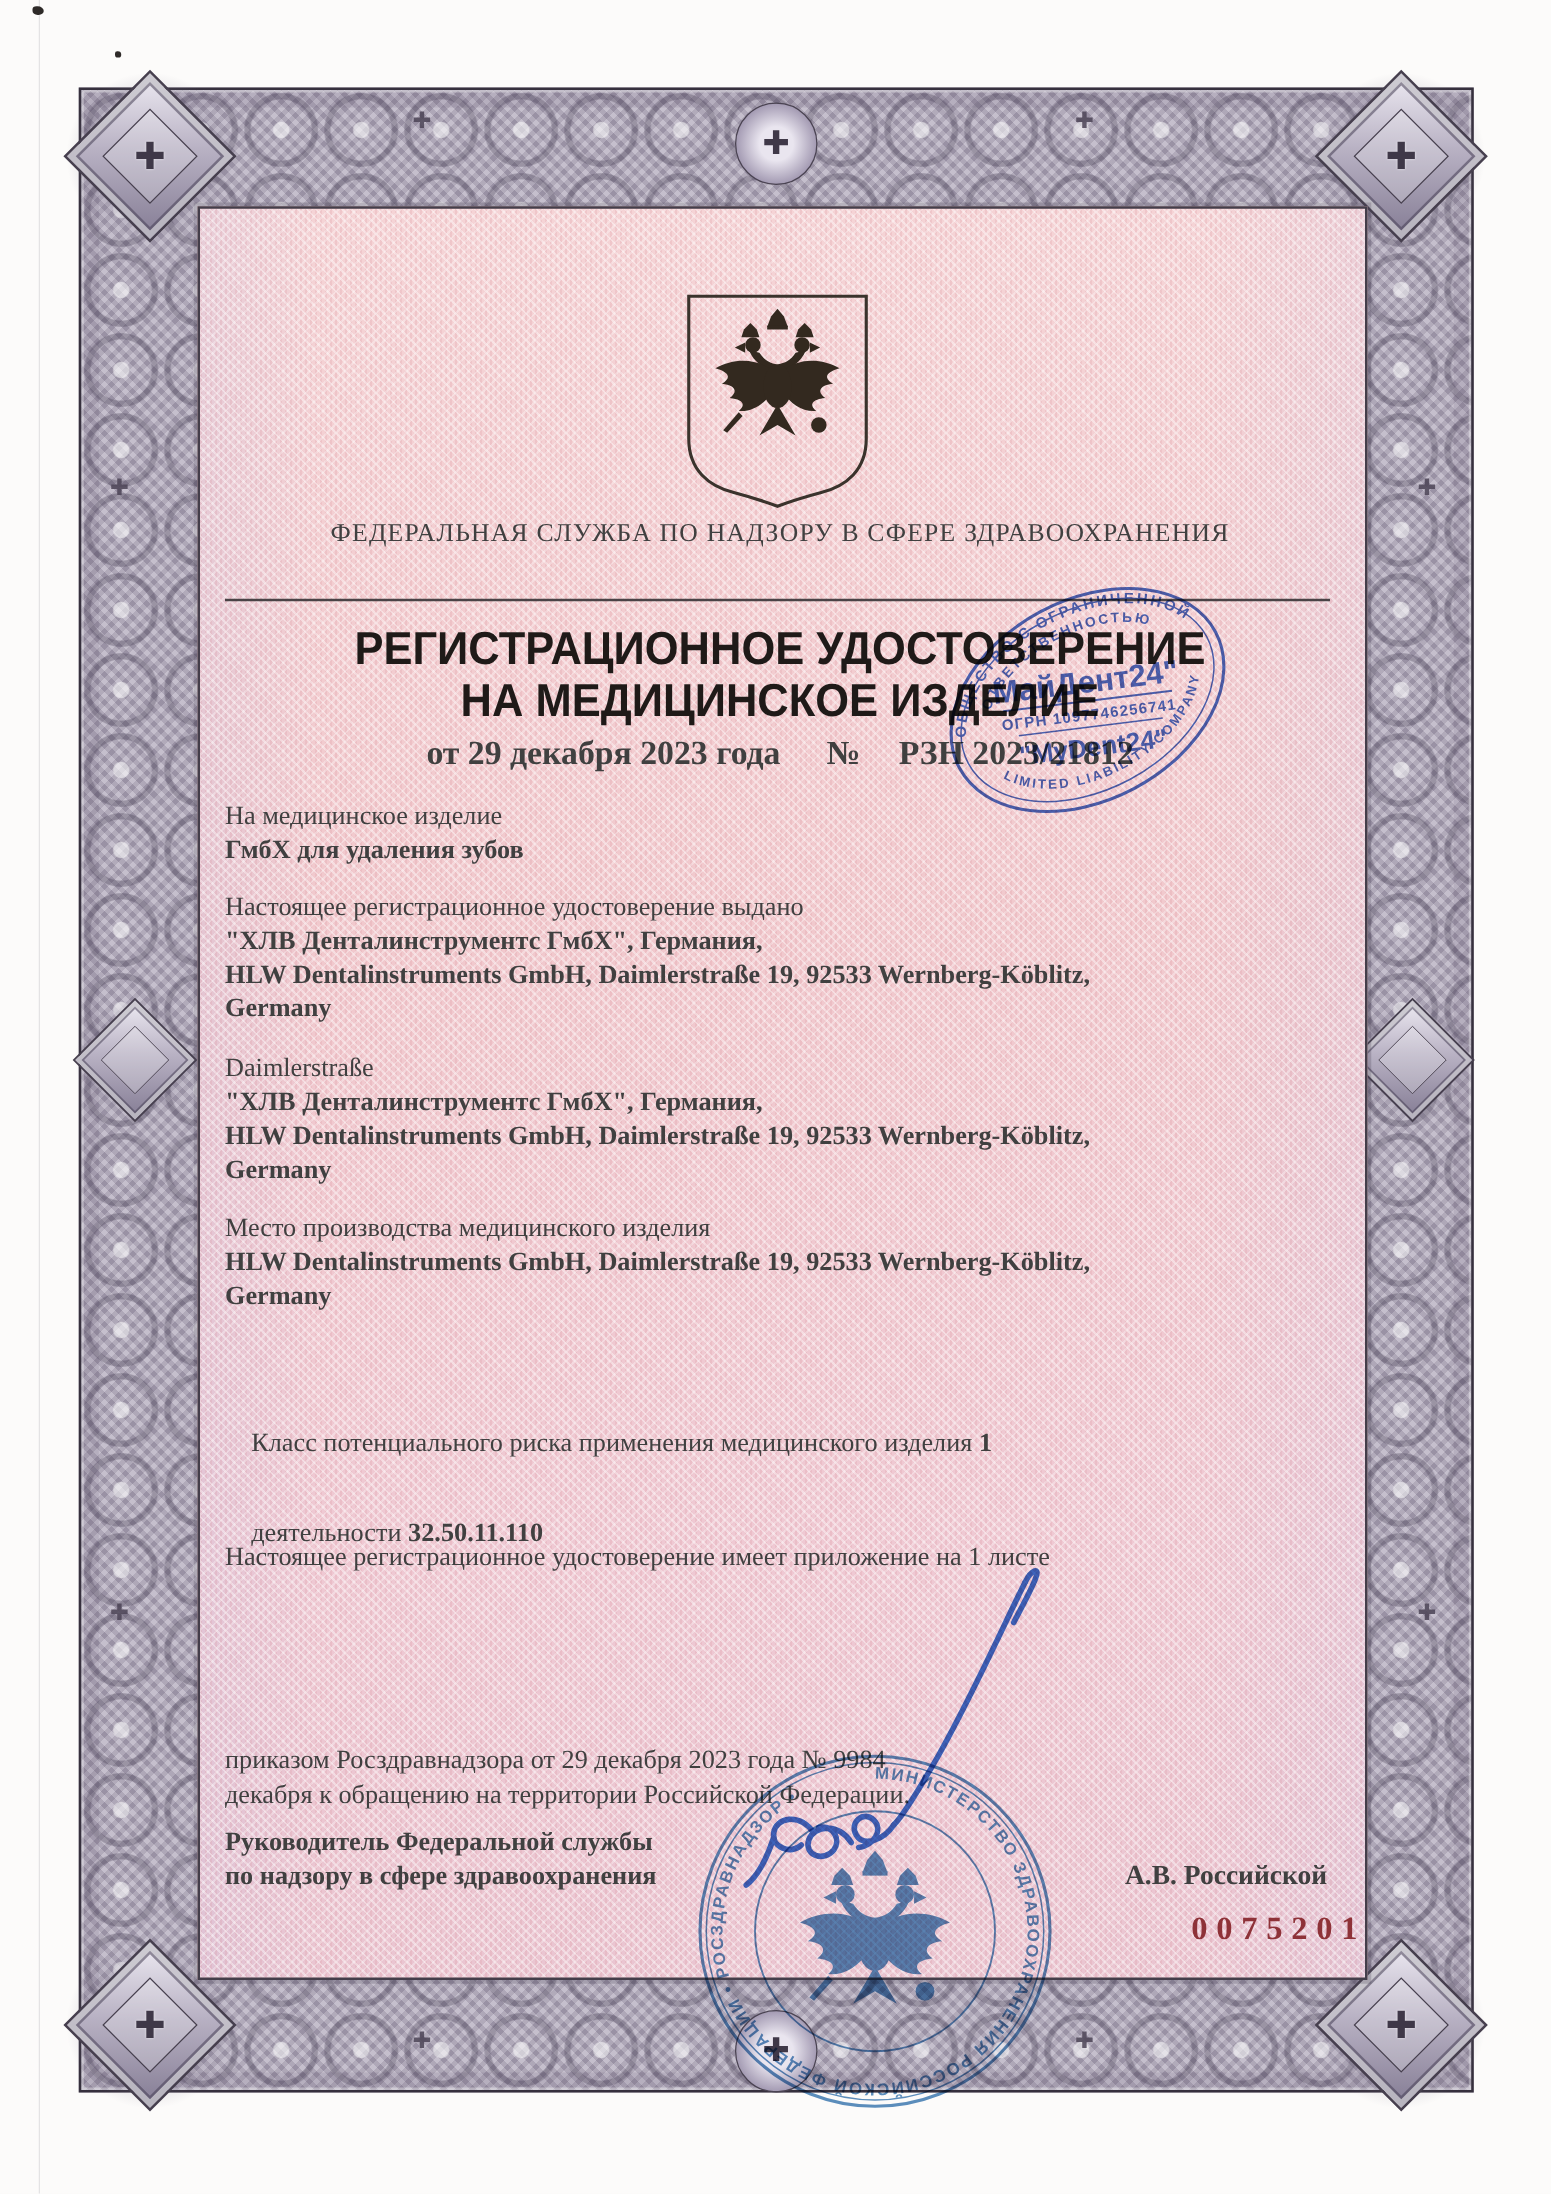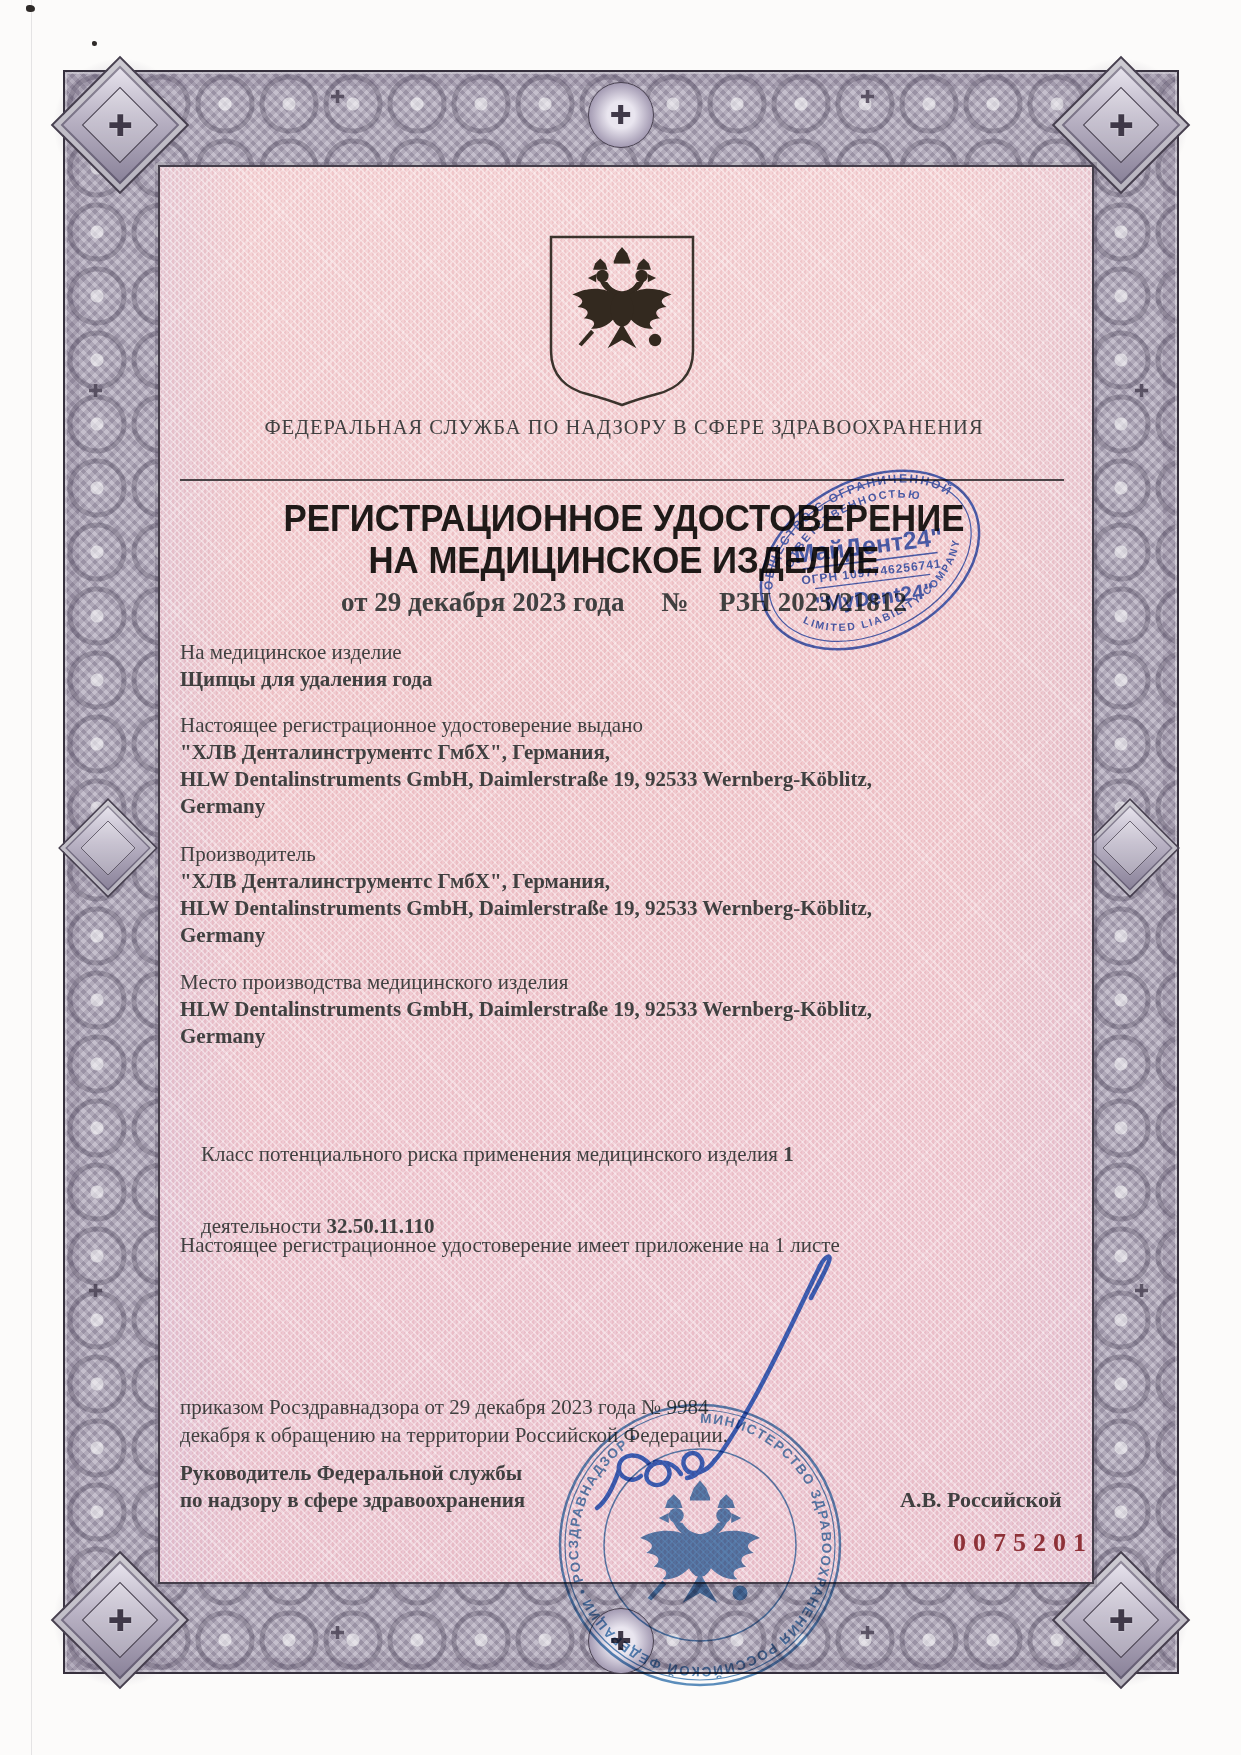--- a/index.html
+++ b/index.html
@@ -153,28 +153,28 @@
 
   <div class="t title center" style="top:497px">РЕГИСТРАЦИОННОЕ УДОСТОВЕРЕНИЕ</div>
   <div class="t title center" style="top:539px">НА МЕДИЦИНСКОЕ ИЗДЕЛИЕ</div>
   <div class="t dateline center" style="top:586px">
     <span>от 29 декабря 2023 года</span>
     <span style="margin-left:30px">№</span>
     <span style="margin-left:24px">РЗН 2023/21812</span>
   </div>
 
   <div class="t" style="left:180px;top:640px">На медицинское изделие</div>
-  <div class="t b" style="left:180px;top:667px">Щипцы для удаления года</div>
+  <div class="t b" style="left:180px;top:667px">ГмбХ для удаления зубов</div>
 
   <div class="t" style="left:180px;top:713px">Настоящее регистрационное удостоверение выдано</div>
   <div class="t b" style="left:180px;top:740px">"ХЛВ Денталинструментс ГмбХ", Германия,</div>
   <div class="t b" style="left:180px;top:767px">HLW Dentalinstruments GmbH, Daimlerstraße 19, 92533 Wernberg-Köblitz,</div>
   <div class="t b" style="left:180px;top:794px">Germany</div>
 
-  <div class="t" style="left:180px;top:842px">Производитель</div>
+  <div class="t" style="left:180px;top:842px">Daimlerstraße</div>
   <div class="t b" style="left:180px;top:869px">"ХЛВ Денталинструментс ГмбХ", Германия,</div>
   <div class="t b" style="left:180px;top:896px">HLW Dentalinstruments GmbH, Daimlerstraße 19, 92533 Wernberg-Köblitz,</div>
   <div class="t b" style="left:180px;top:923px">Germany</div>
 
   <div class="t" style="left:180px;top:970px">Место производства медицинского изделия</div>
   <div class="t b" style="left:180px;top:997px">HLW Dentalinstruments GmbH, Daimlerstraße 19, 92533 Wernberg-Köblitz,</div>
   <div class="t b" style="left:180px;top:1024px">Germany</div>
 
 
   <div class="t" style="left:180px;top:1117px">

